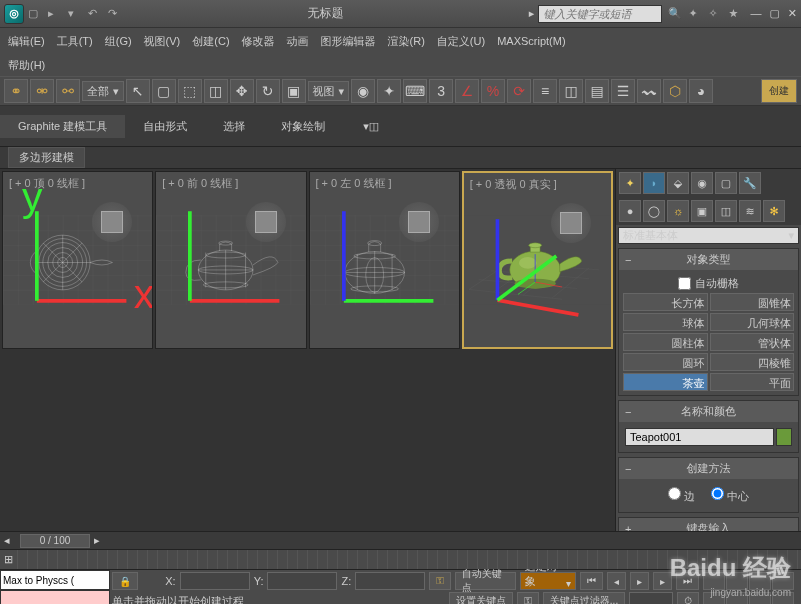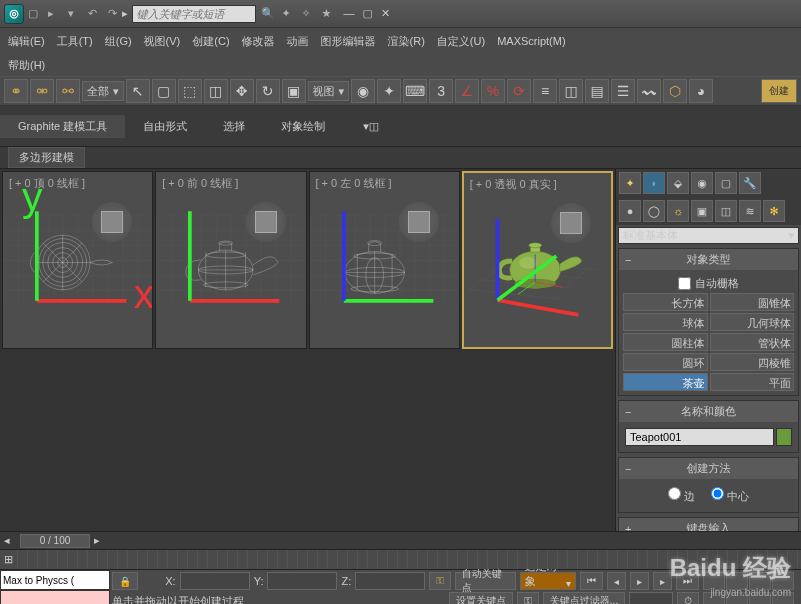--- a/index.html
+++ b/index.html
@@ -69,20 +69,21 @@
   <div class="logo">
       <span style="color:#fff;font-weight:bold">◎</span>
     </div>
   <div class="ticons">
     <span class="ticon">▢</span>
     <span class="ticon">▸</span>
     <span class="ticon">▾</span>
     <span class="ticon">↶</span>
     <span class="ticon">↷</span>
   </div>
+  <div class="title">无标题</div>
   <span style="margin-right:4px">▸</span>
   <input class="search" placeholder="键入关键字或短语" style="">
   <div class="ticons" style="margin-left:6px">
     <span class="ticon">🔍</span>
     <span class="ticon">✦</span>
     <span class="ticon">✧</span>
     <span class="ticon">★</span>
   </div>
   <div class="wbtns">
     <span>—</span>

